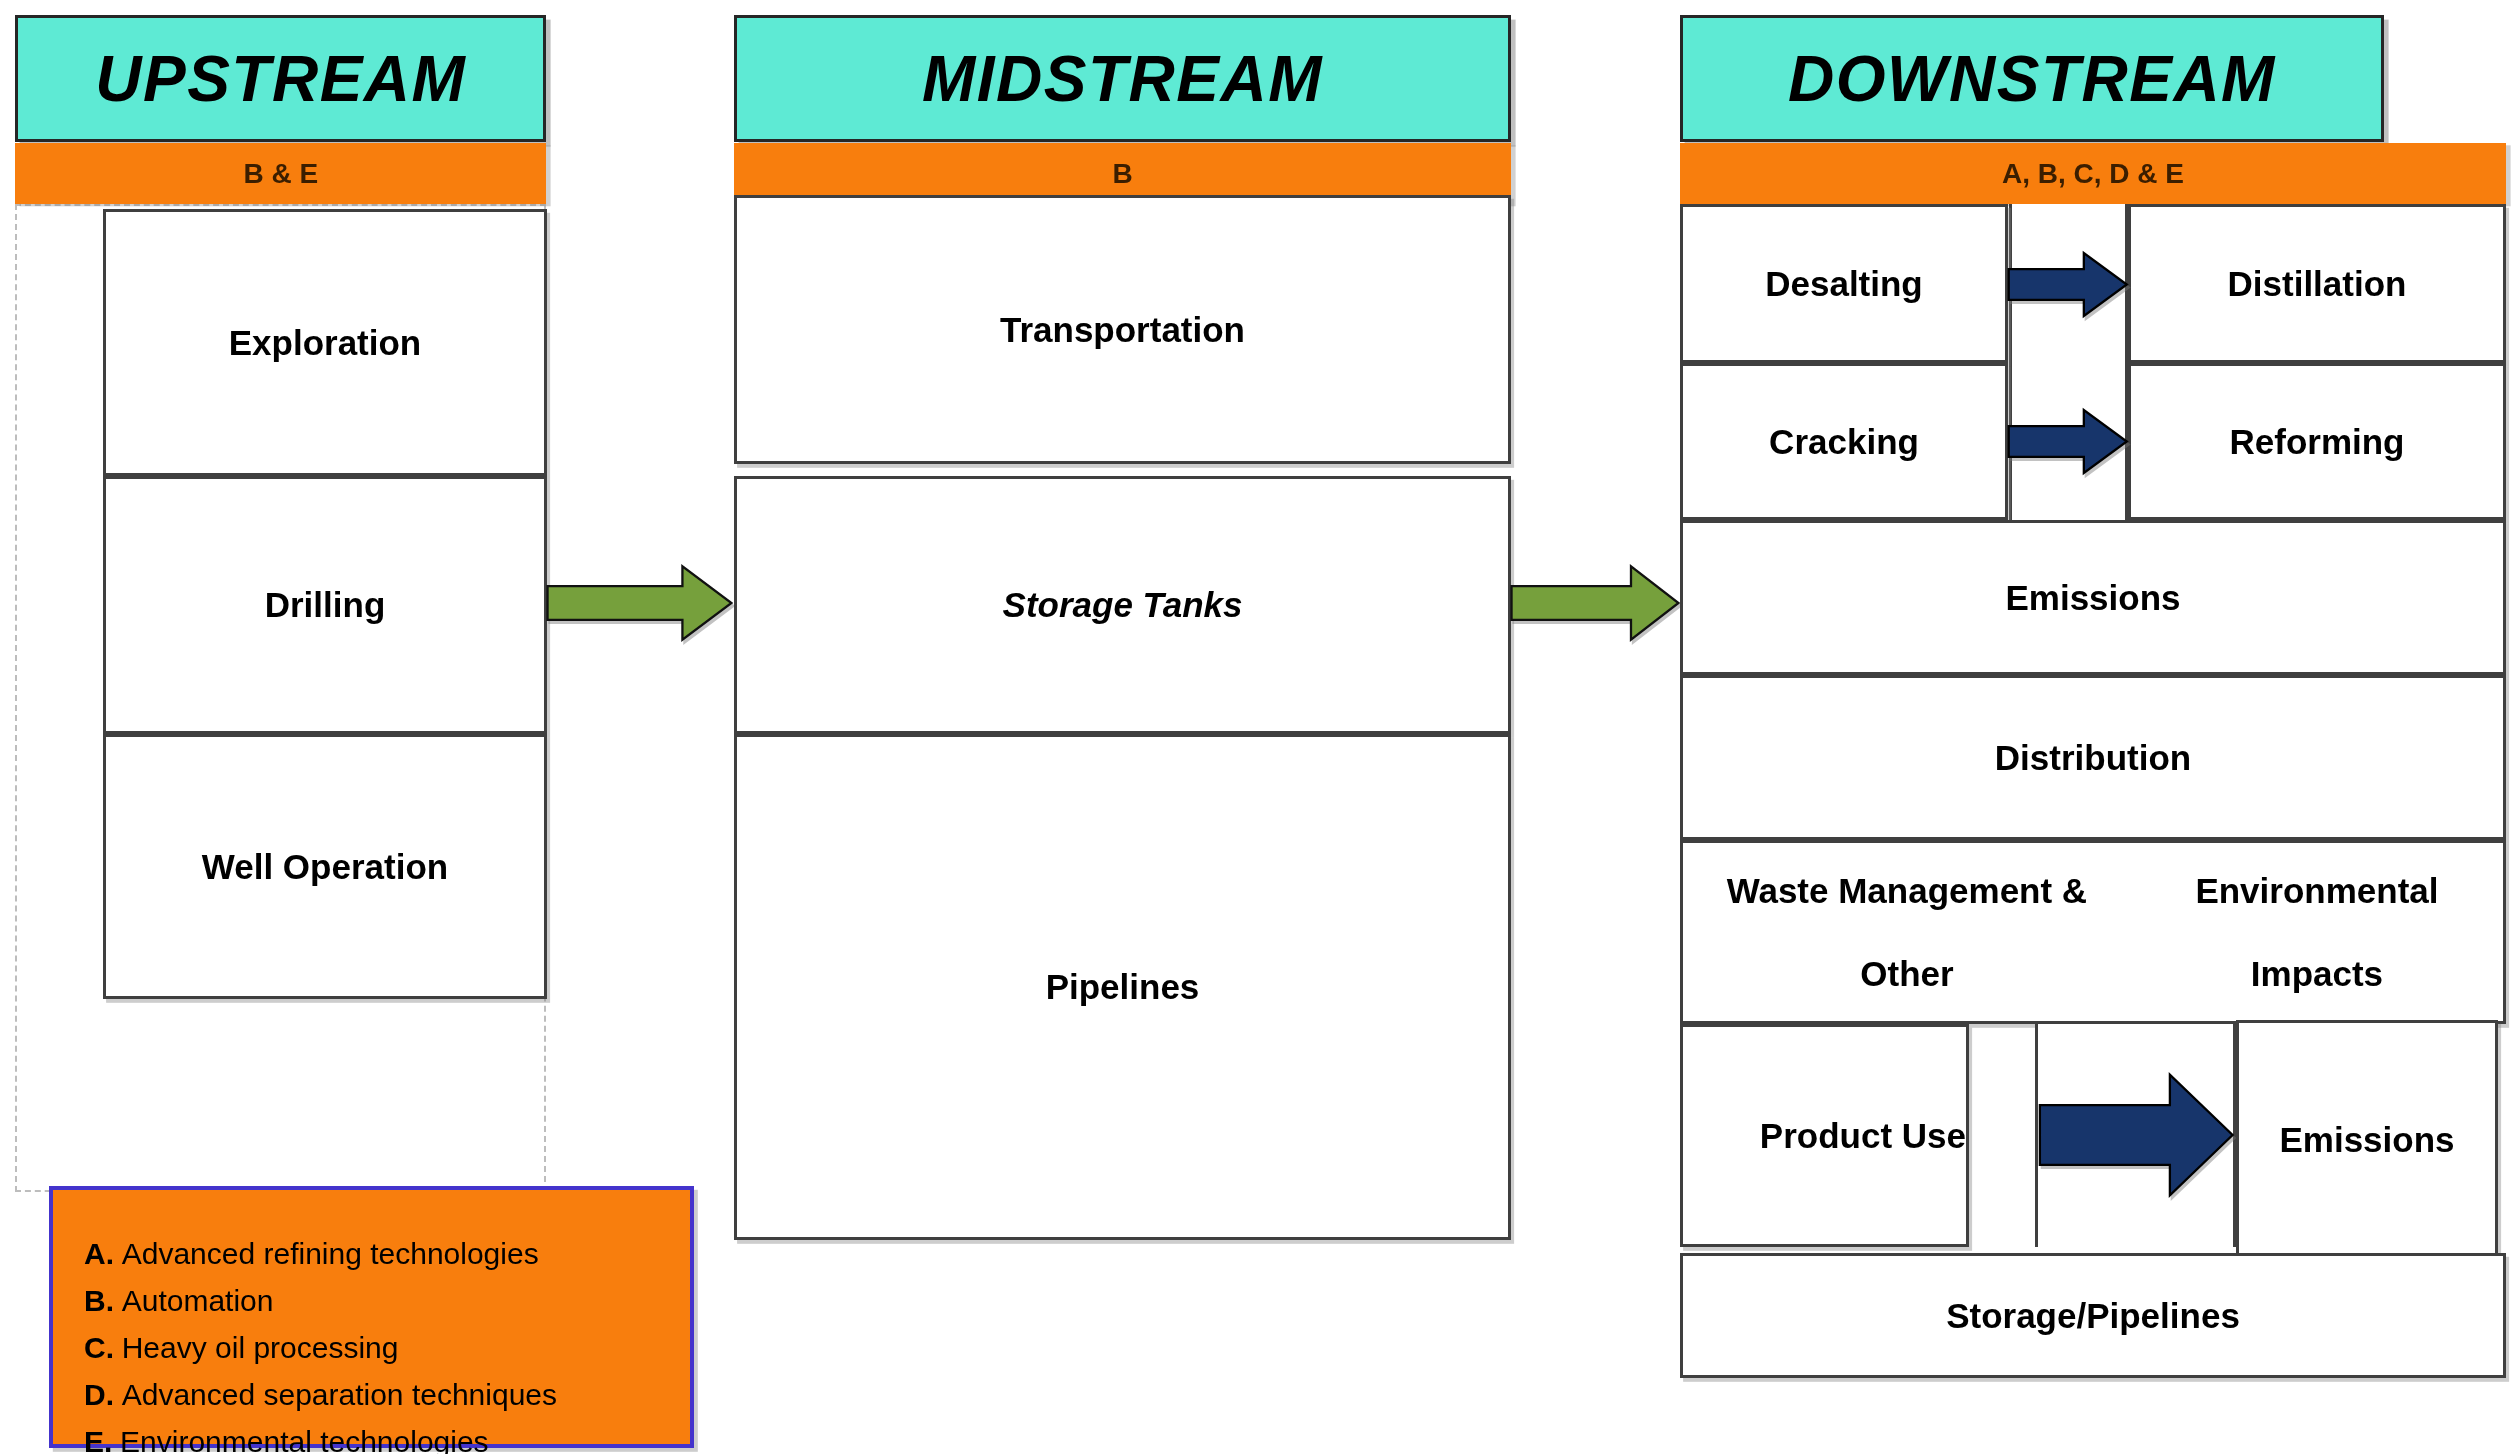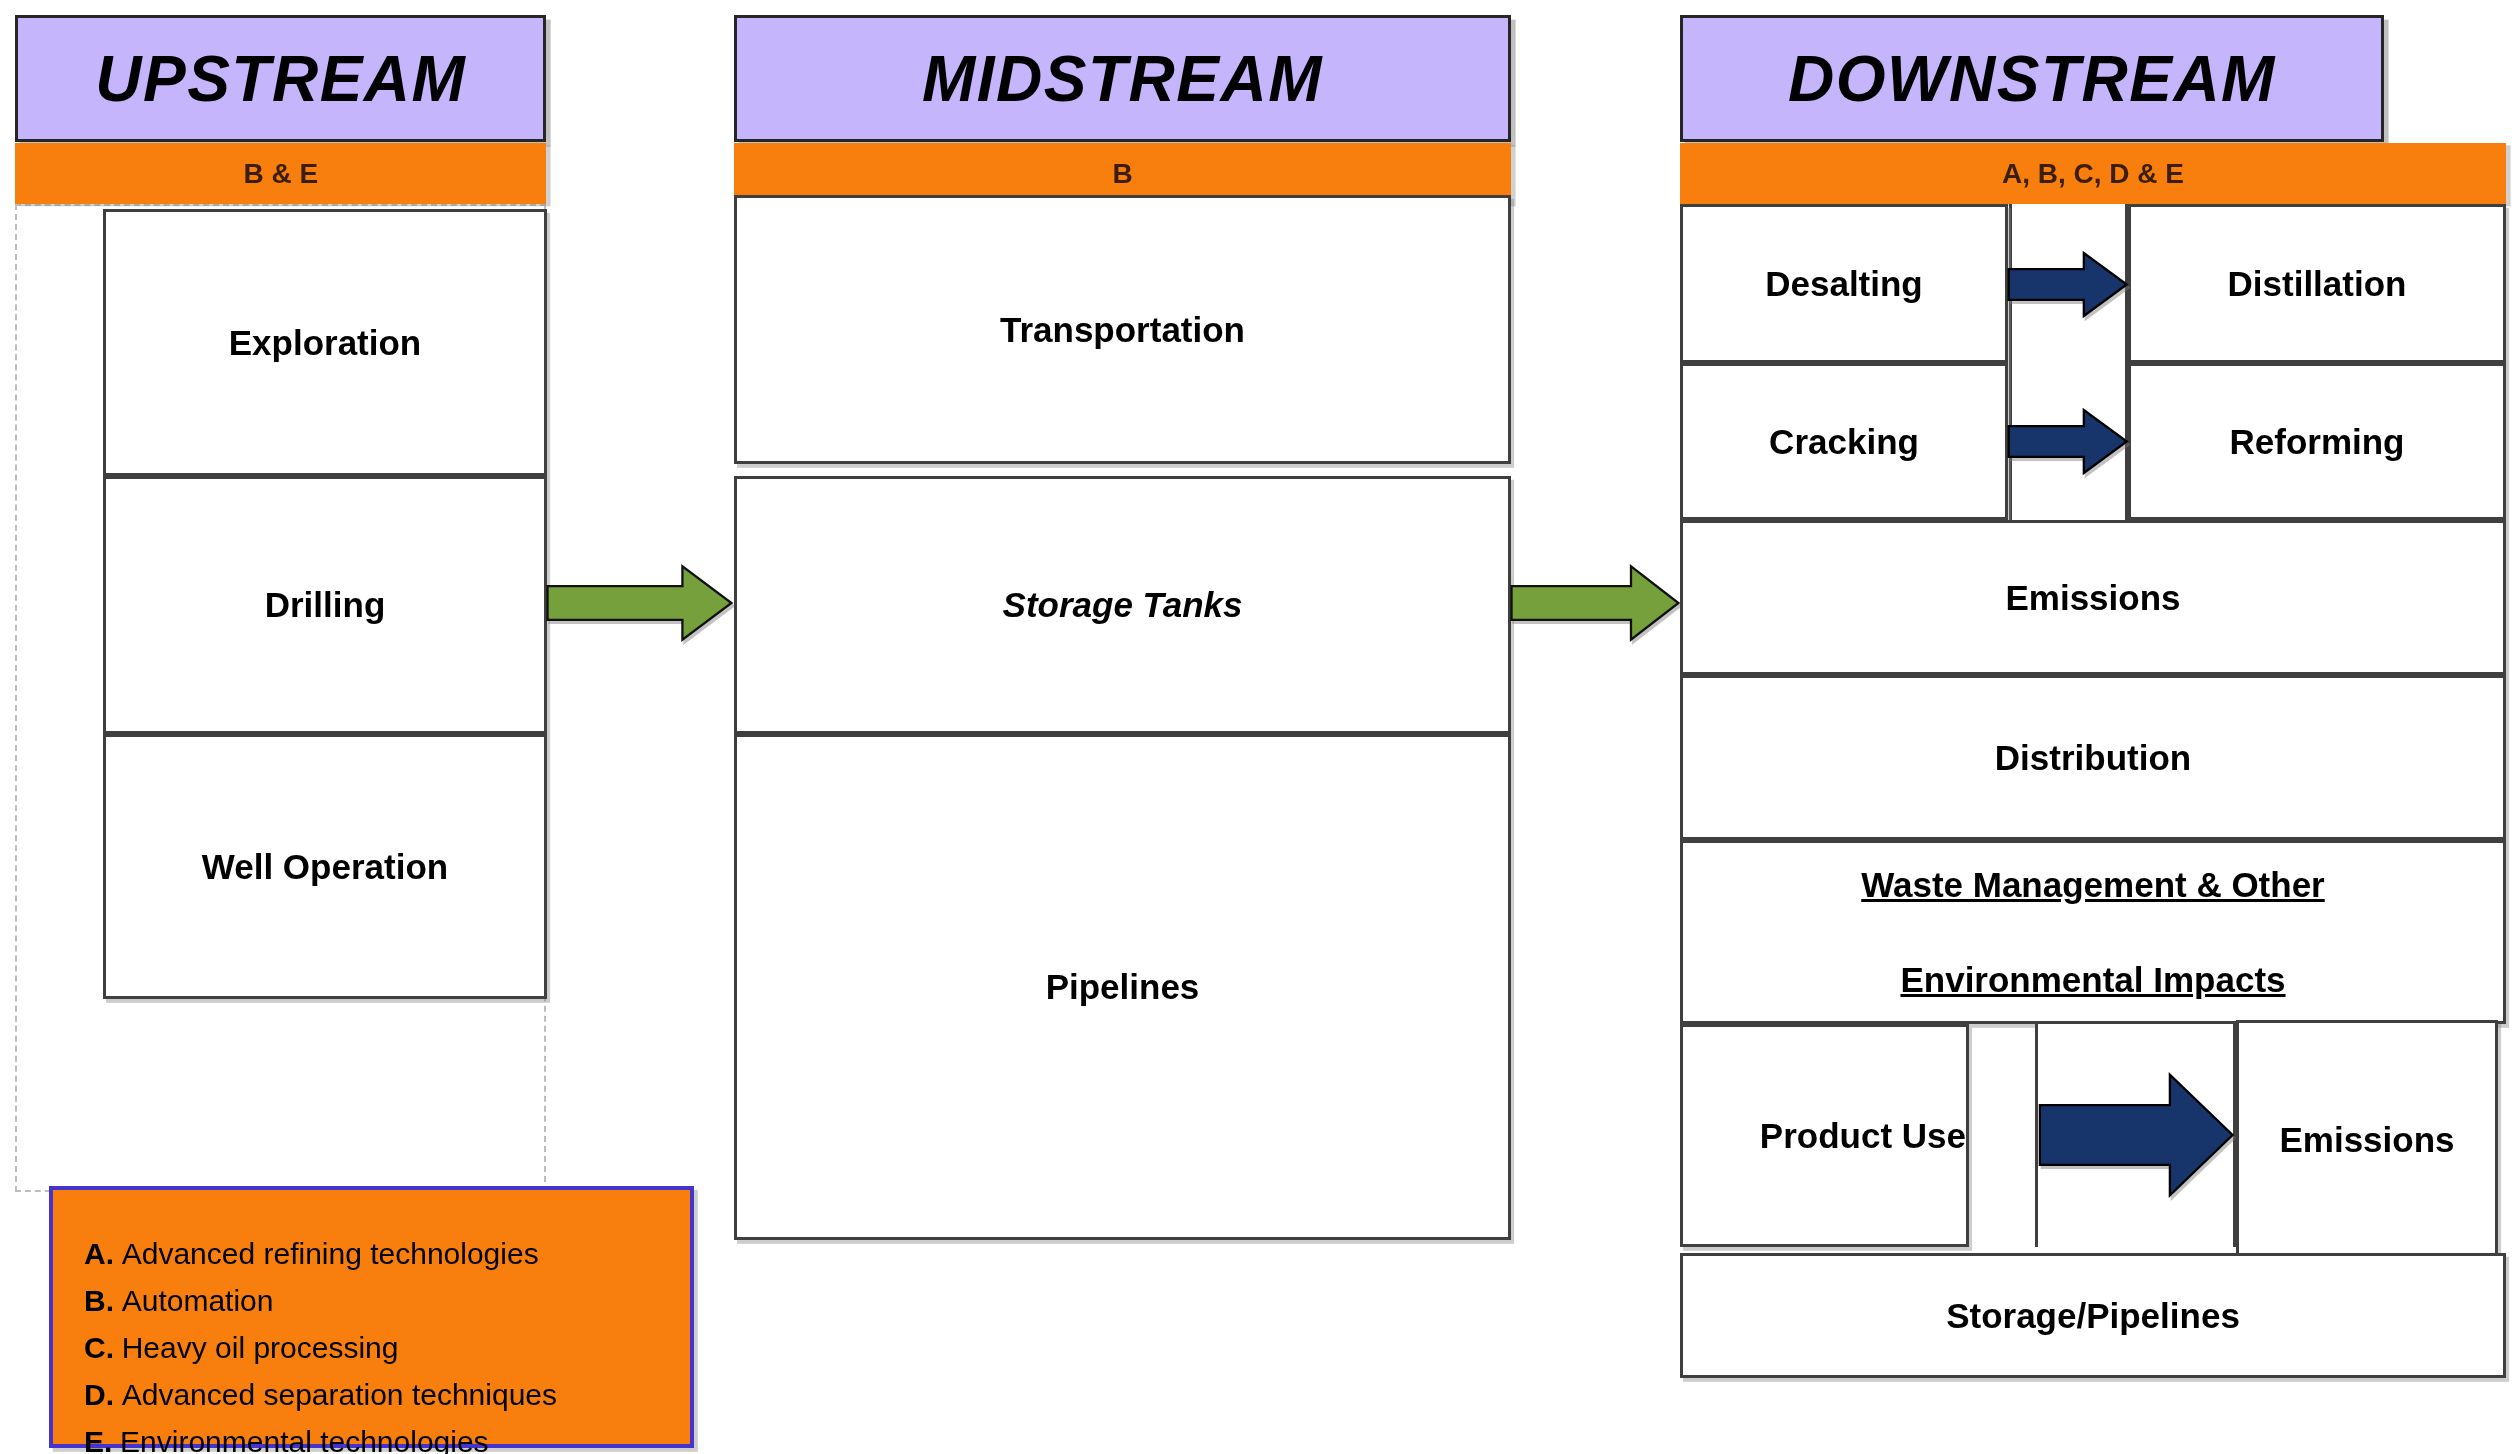--- a/index.html
+++ b/index.html
@@ -1,34 +1,34 @@
 <!DOCTYPE html>
 <html style="--bar-orange: #F87E0D; --bar-text: #3B1E00; --legend-fill: #F87E0D; --legend-border: #4433CC; --green-arrow: #76A03C; --navy-arrow: #17356B; --box-border: #3F3F3F;font-size:12.3px"><head>
 <meta charset="utf-8">
 <style>
   html,body{margin:0;padding:0;background:#ffffff;}
   body{width:2512px;height:1455px;position:relative;font-family:"Liberation Sans",sans-serif;color:#000;}
   .abs{position:absolute;box-sizing:border-box;}
-  .hdr{background:#c4b5fd;border:3.8px solid #262626;box-shadow:4.6px 4.6px 0 rgba(130,130,130,.5);
+  .hdr{background:#5eead4;border:3.8px solid #262626;box-shadow:4.6px 4.6px 0 rgba(130,130,130,.5);
        display:flex;align-items:center;justify-content:center;}
   .hdr span{font-size:64px;font-weight:700;font-style:italic;letter-spacing:1.5px;}
   .obar{background:var(--bar-orange);display:flex;align-items:center;justify-content:center;
         box-shadow:4.6px 2.3px 0 rgba(140,140,140,.4);}
   .obar span{font-size:28px;font-weight:700;color:var(--bar-text);}
   .box{background:#fff;border:3.1px solid var(--box-border);box-shadow:3.1px 3.8px 0 rgba(130,130,130,.4);
        display:flex;align-items:center;justify-content:center;text-align:center;}
   .box span{font-size:35px;font-weight:700;}
   .gapcol{background:#fff;border-left:3.1px solid var(--box-border);border-right:3.1px solid var(--box-border);}
   .dashed{border:2.3px dashed #bdbdbd;}
   .arrow svg{filter:drop-shadow(2.3px 3.1px 0 rgba(120,120,120,.45));display:block;}
   .legend{background:var(--legend-fill);border:4.6px solid var(--legend-border);
           box-shadow:3.8px 3.8px 0 rgba(130,130,130,.4);padding:40px 15.3px 0 31px;}
   .legend .line{font-size:30px;line-height:47px;color:#000;}
   .legend .key{font-weight:700;margin-right:7.7px;}
-  .waste{flex-direction:column;justify-content:space-between;text-decoration:underline;}
+  .waste{flex-direction:row;justify-content:flex-start;}
   .waste span{display:block;line-height:83px;}
 </style>
 </head>
 <body>
 
 <div class="abs dashed" style="left:15.3px;top:204px;width:531px;height:988px;"></div>
 
 <div class="abs hdr" style="left:15.3px;top:15.3px;width:531px;height:127px;">
   <span>UPSTREAM</span>
 </div>

